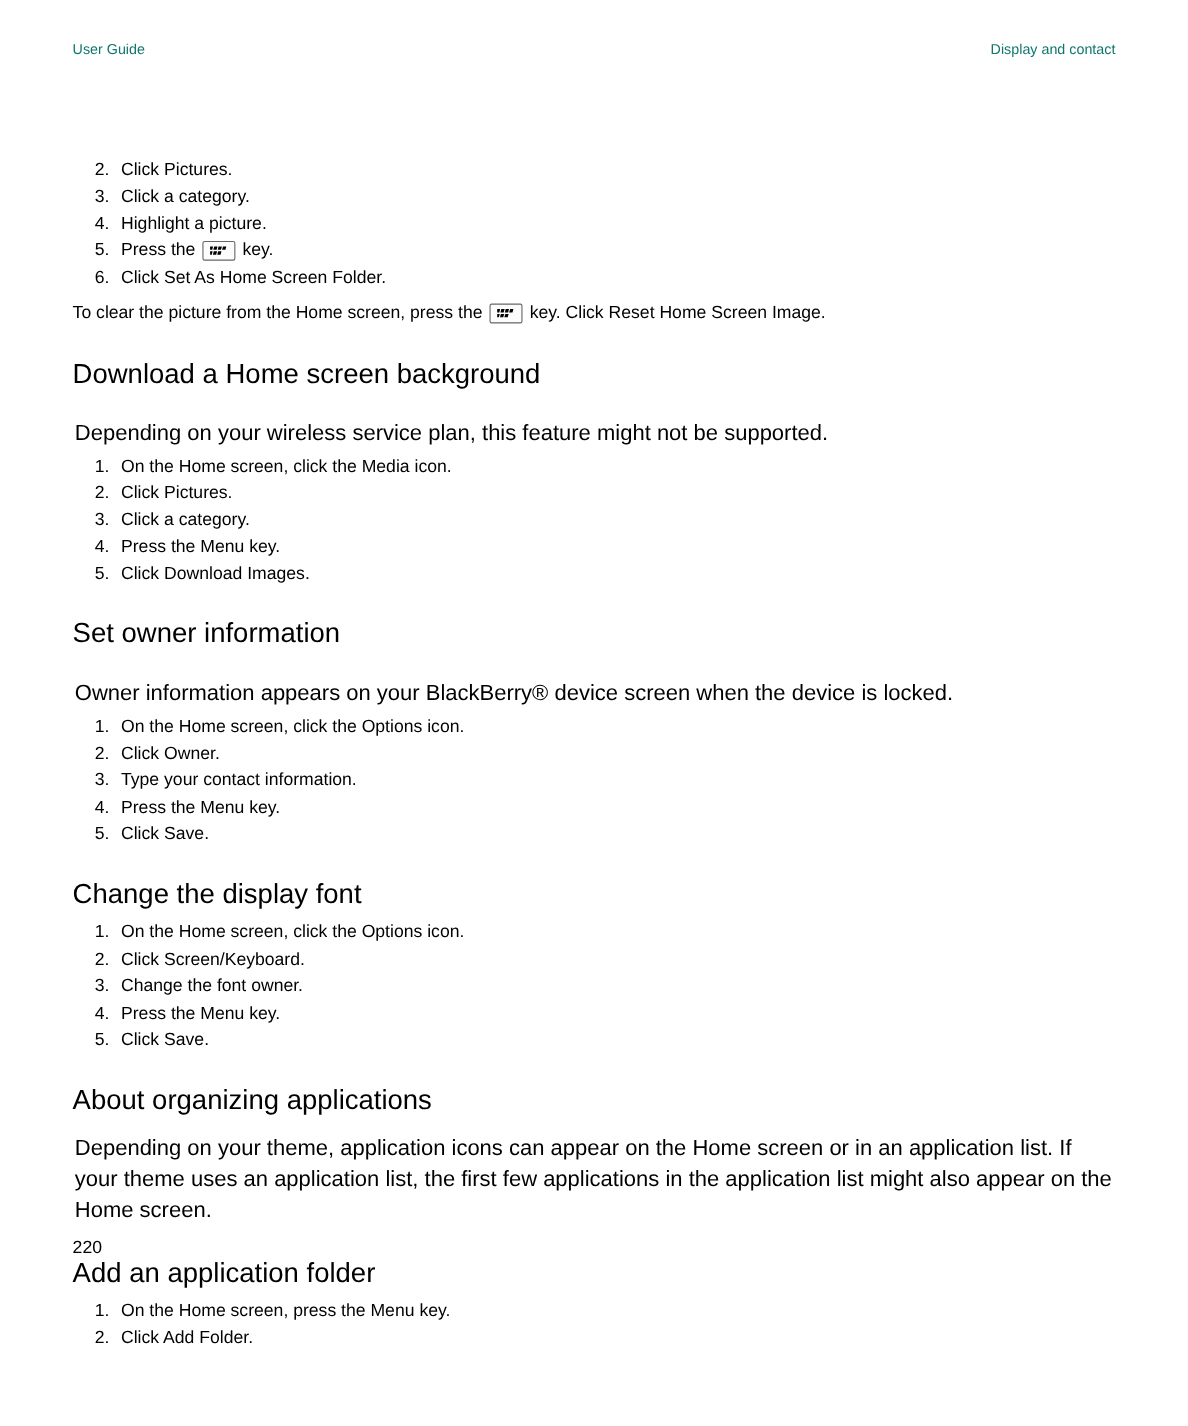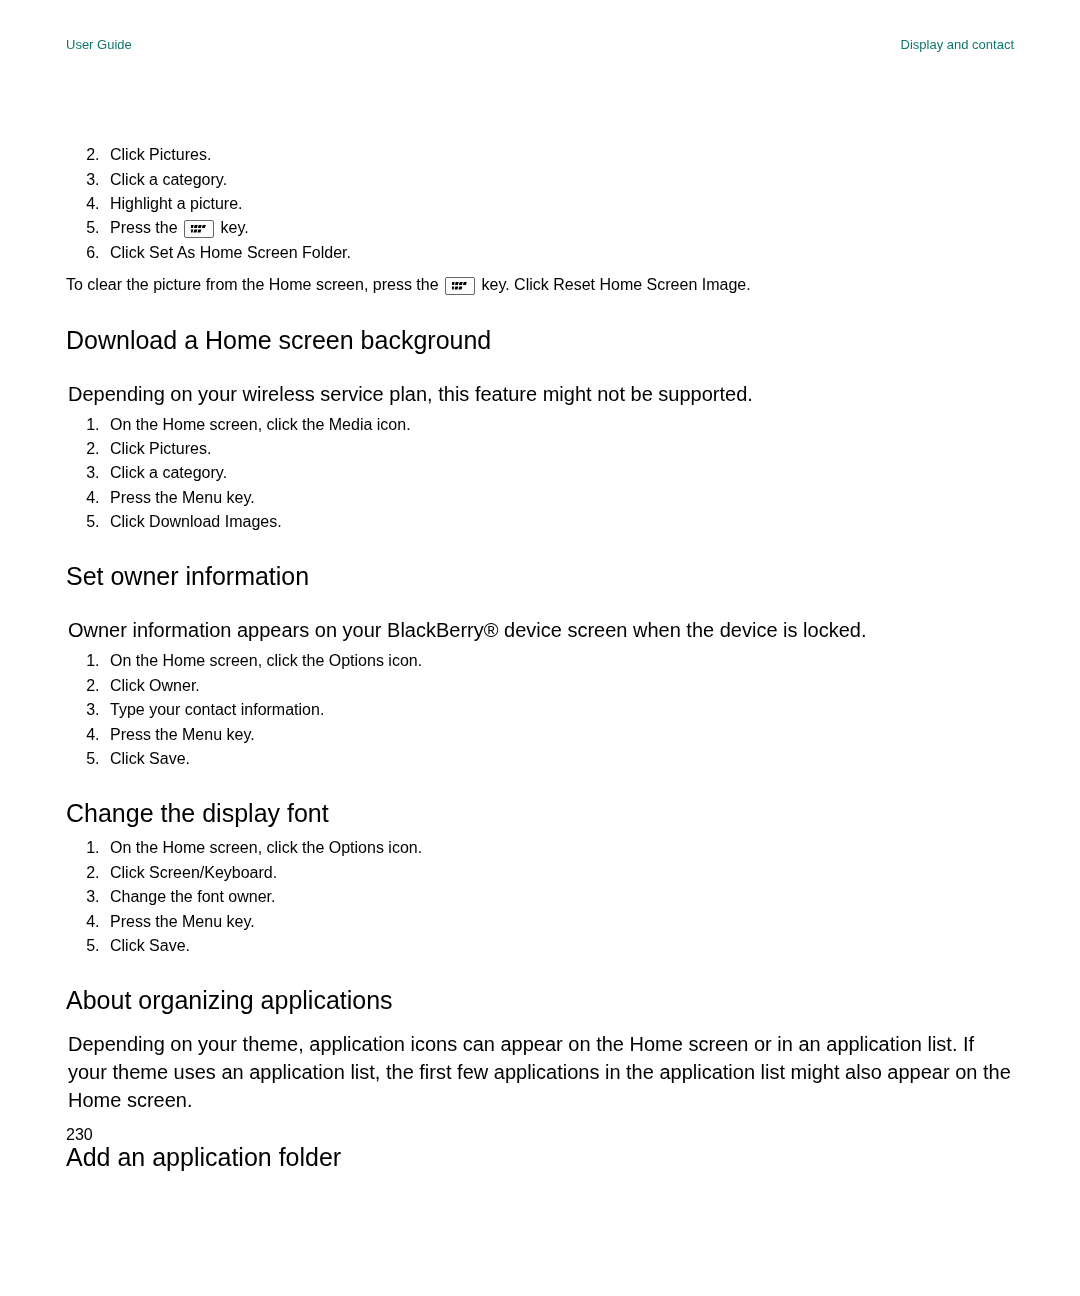--- a/index.html
+++ b/index.html
@@ -139,16 +139,20 @@
       <li>Click <span class="bold">Screen/Keyboard</span>.</li>
       <li>Change the font owner.</li>
       <li>Press the <span class="bold">Menu</span> key.</li>
       <li>Click <span class="bold">Save</span>.</li>
     </ol>
 
   <h2>About organizing applications</h2>
   <p class="para" style="margin-top:12px;">Depending on your theme, application icons can appear on the Home screen or in an application list. If your theme uses an application list, the first few applications in the application list might also appear on the Home screen.</p>
 
   <h2>Add an application folder</h2>
+  <ol>
+      <li>On the Home screen, press the <span class="bold">Menu</span> key.</li>
+      <li>Click <span class="bold">Add Folder</span>.</li>
+    </ol>
 
 </div>
 
-<div class="page-number">230</div>
+<div class="page-number">220</div>
 
 </body></html>

